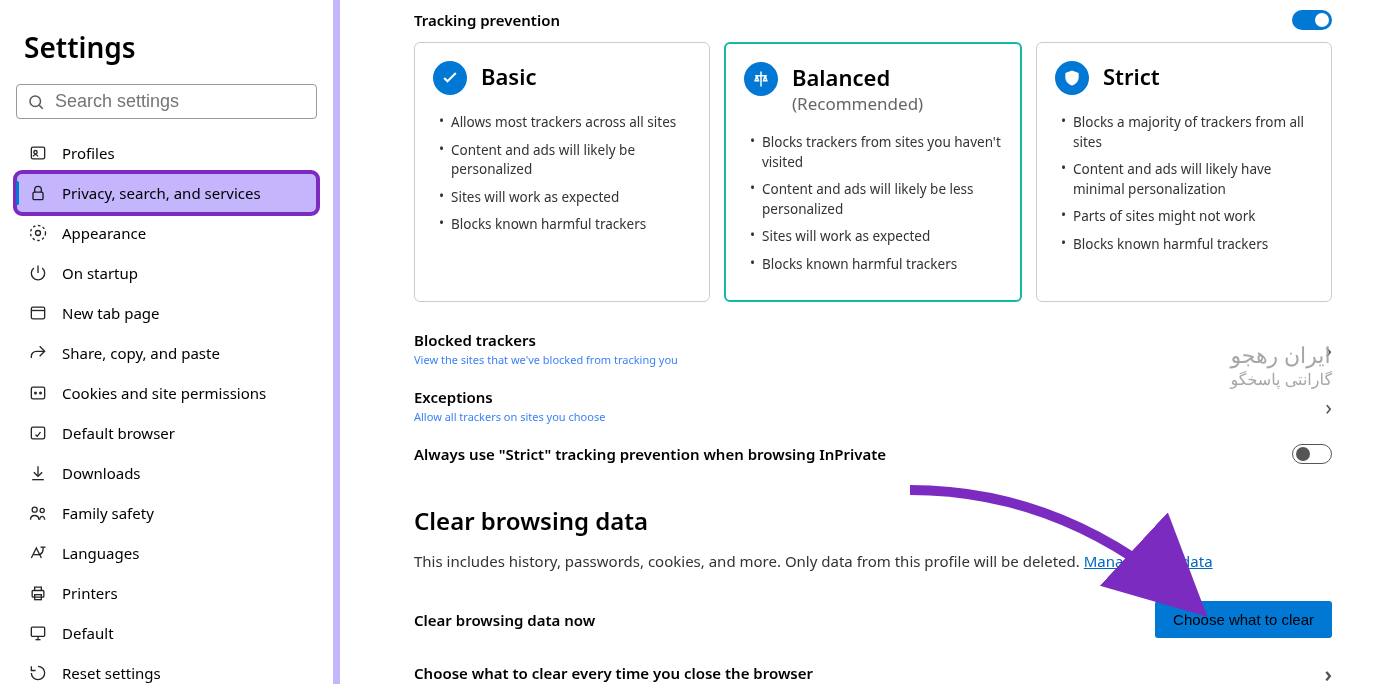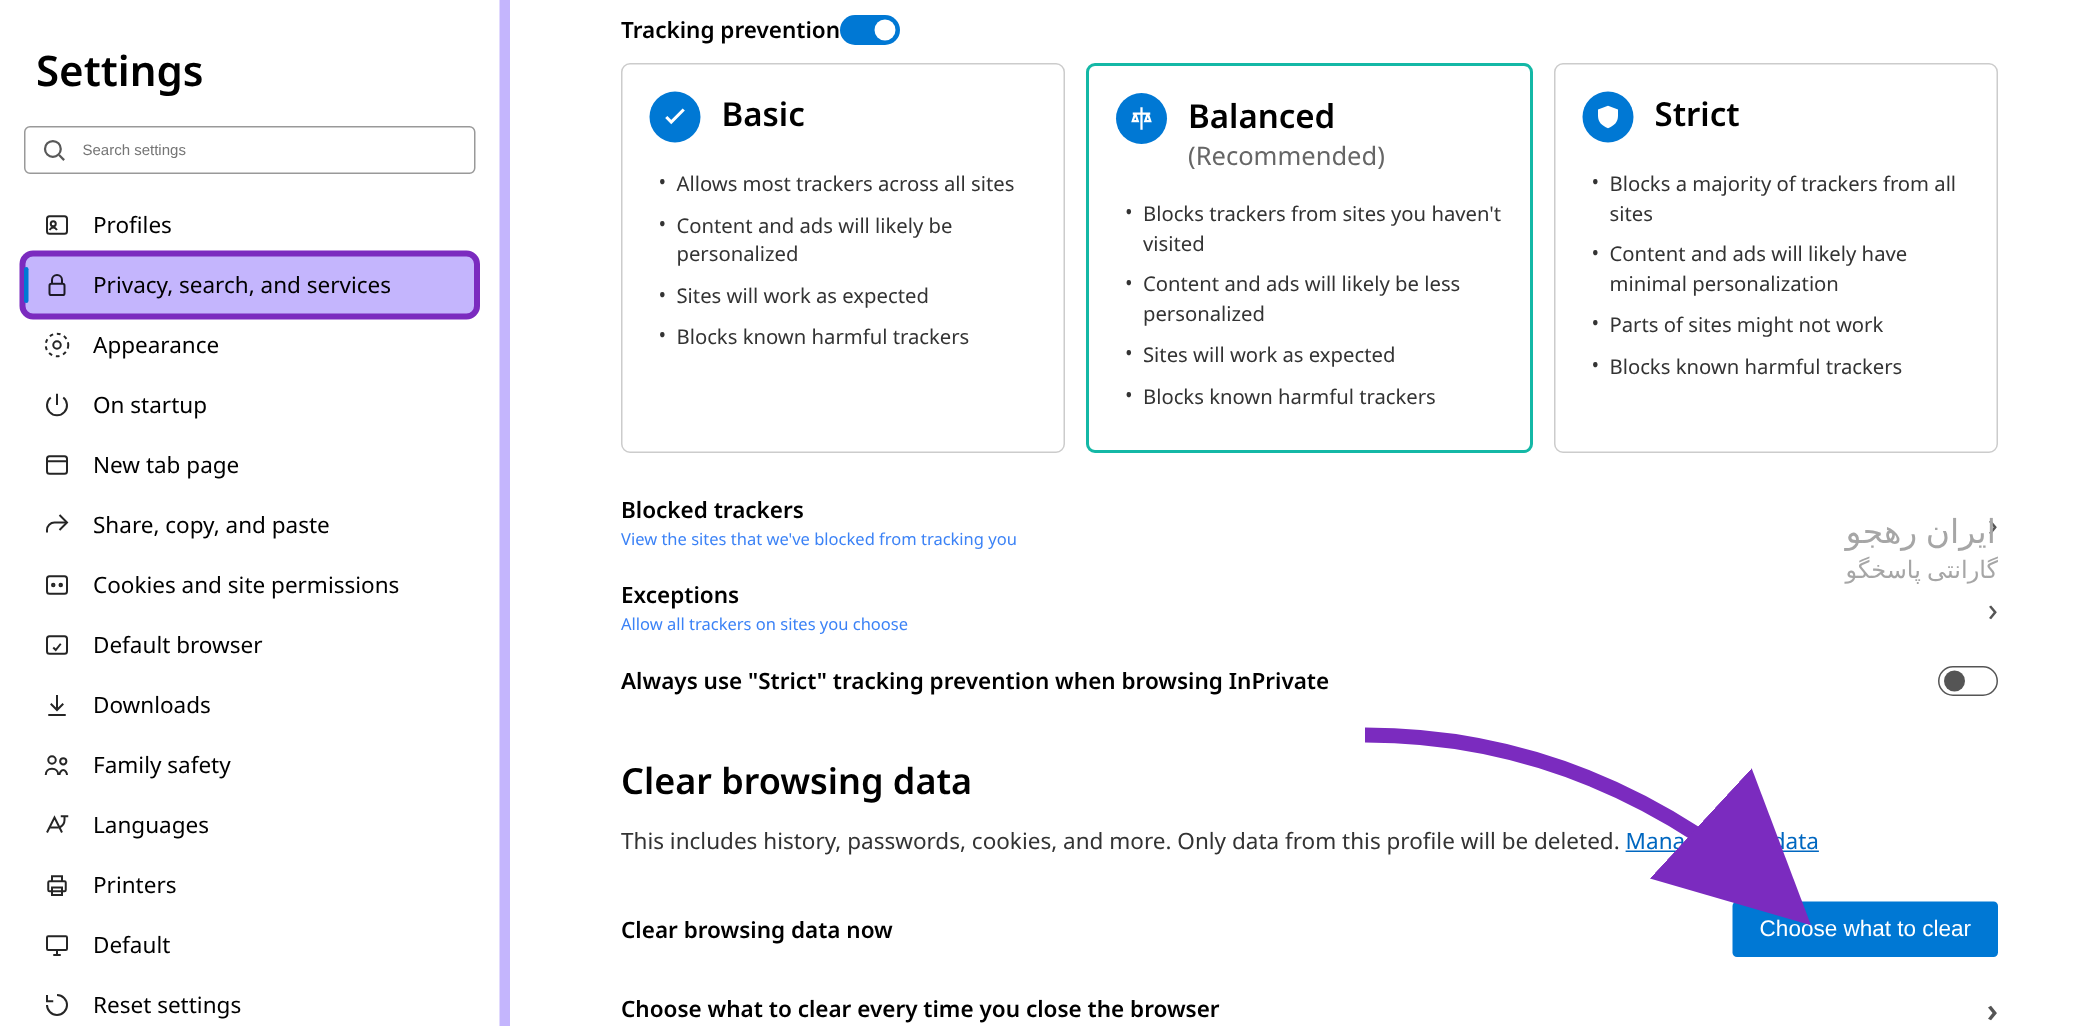--- a/index.html
+++ b/index.html
@@ -1,29 +1,29 @@
 <!DOCTYPE html>
 <html><head>
 <meta charset="utf-8">
 <style>
 * { box-sizing: border-box; margin: 0; padding: 0; }
 body { font-family: "Segoe UI", system-ui, -apple-system, sans-serif; background: #fff; color: #000; width: 1392px; height: 684px; overflow: hidden; display: flex; }
 .sidebar { width: 340px; border-right: 7px solid #c4b5fd; padding: 20px 16px 0 16px; display: flex; flex-direction: column; }
 .sidebar h1 { font-size: 28px; font-weight: 600; margin: 8px 0 18px 8px; }
 .search-box { border: 1px solid #999; border-radius: 4px; display: flex; align-items: center; padding: 6px 10px; margin-bottom: 14px; }
 .search-box svg { width: 18px; height: 18px; margin-right: 10px; opacity: .65; }
-.search-box input { border: none; outline: none; font-size: 10px; flex: 1; background: transparent; }
+.search-box input { border: none; outline: none; font-size: 18px; flex: 1; background: transparent; }
 .nav { list-style: none; }
 .nav li { display: flex; align-items: center; padding: 10px 12px; font-size: 15px; cursor: pointer; border-radius: 4px; position: relative; }
 .nav li.active { background: #c4b5fd; }
 .nav li.active::before { content: ""; position: absolute; left: 0; top: 8px; bottom: 8px; width: 3px; background: #0078d4; border-radius: 2px; }
 .nav li.highlighted { outline: 4px solid #7b2bbf; outline-offset: -1px; border-radius: 6px; }
 .nav li .ic { width: 20px; height: 20px; margin-right: 14px; display: inline-flex; align-items: center; justify-content: center; opacity: .85; }
 .main { flex: 1; padding: 10px 60px 0 74px; overflow-y: auto; }
-.row-title { display: flex; align-items: center; font-size: 15px; font-weight: 600; margin-bottom: 12px; }
+.row-title { display: flex; align-items: center; justify-content: space-between; font-size: 15px; font-weight: 600; margin-bottom: 12px; }
 .toggle { width: 40px; height: 20px; border-radius: 10px; background: #0078d4; position: relative; }
 .toggle::after { content: ""; position: absolute; right: 3px; top: 3px; width: 14px; height: 14px; background: #fff; border-radius: 50%; }
 .toggle.off { background: #fff; border: 1px solid #555; }
 .toggle.off::after { left: 3px; right: auto; top: 2px; background: #555; }
 .cards { display: flex; gap: 14px; margin-bottom: 18px; }
 .card { flex: 1; border: 1px solid #ccc; border-radius: 6px; padding: 18px 18px 22px 18px; }
 .card.selected { border: 2px solid #14b8a6; }
 .card-head { display: flex; align-items: flex-start; gap: 14px; margin-bottom: 14px; }
 .card-icon { width: 34px; height: 34px; border-radius: 50%; background: #0078d4; display: flex; align-items: center; justify-content: center; color: #fff; flex-shrink: 0; }
 .card-title { font-size: 22px; font-weight: 600; }
@@ -33,21 +33,21 @@
 .card ul li::before { content: "•"; position: absolute; left: 0; top: 3px; }
 .link-row { padding: 10px 0; display: flex; align-items: center; justify-content: space-between; cursor: pointer; }
 .link-row .lt { font-size: 15px; font-weight: 600; }
 .link-row .ls { font-size: 11px; color: #3b82f6; margin-top: 2px; font-weight: 400; }
 .chev { font-size: 22px; color: #555; }
 .sect { margin-top: 30px; }
 .sect h2 { font-size: 24px; font-weight: 600; margin-bottom: 14px; }
 .sect p { font-size: 15px; color: #333; margin-bottom: 20px; }
 .sect a { color: #0067c0; text-decoration: underline; }
 .subrow { display: flex; align-items: center; justify-content: space-between; font-size: 15px; font-weight: 600; padding: 10px 0; }
-.btn-primary { background: #0078d4; color: #ffffff; border: none; padding: 10px 18px; font-size: 15px; border-radius: 3px; cursor: pointer; }
+.btn-primary { background: #0078d4; color: #000000; border: none; padding: 10px 18px; font-size: 15px; border-radius: 3px; cursor: pointer; }
 .watermark { position: absolute; right: 60px; top: 340px; color: #a6a6a6; font-size: 22px; text-align: left; direction: rtl; line-height: 1.3; pointer-events: none; }
 .arrow { position: absolute; pointer-events: none; }
 </style>
 </head>
 <body>
 
 <aside class="sidebar">
   <h1>Settings</h1>
   <div class="search-box">
     <svg viewBox="0 0 24 24" fill="none" stroke="currentColor" stroke-width="2">

